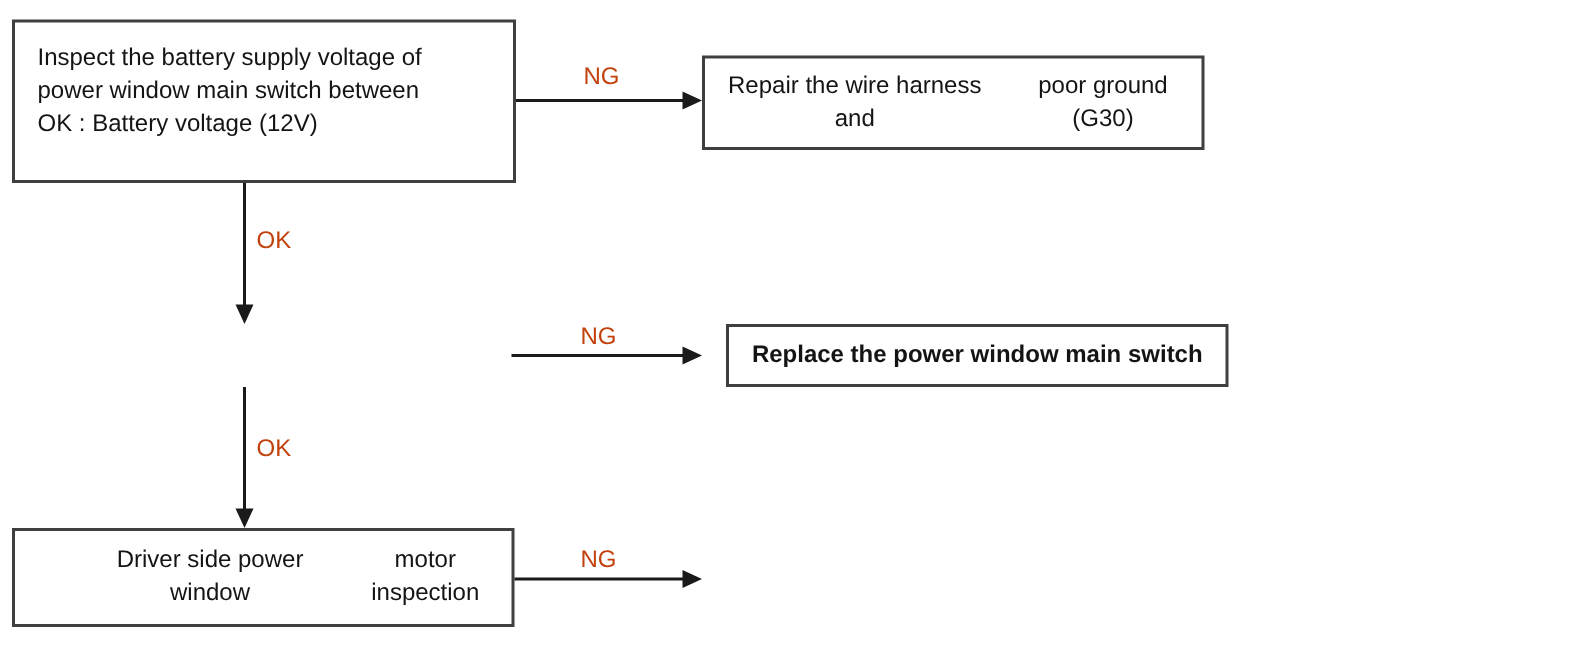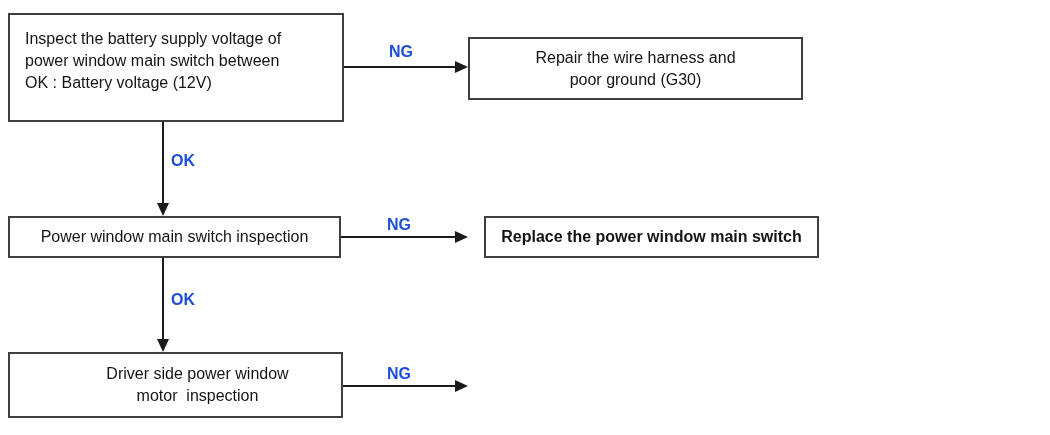--- a/index.html
+++ b/index.html
@@ -24,34 +24,34 @@
     font-size: 16px;
     line-height: 22px;
   }
   .node-left-text {
     display: block;
     padding: 13px 12px 0 15px;
     text-align: left;
   }
   .node-center {
     display: flex;
-    flex-direction: column;
+    flex-direction: row;
     align-items: center;
     justify-content: center;
     text-align: center;
   }
   .box-line {
     display: block;
     white-space: pre-wrap;
   }
   .edge-label {
     position: absolute;
     font-size: 16px;
-    font-weight: bold;
-    color: #1d4ed8;
+    font-weight: normal;
+    color: #c2410c;
     line-height: 16px;
   }
   .hline {
     position: absolute;
     height: 0;
     border-top: 2px solid #1a1a1a;
   }
   .vline {
     position: absolute;
     width: 0;
@@ -108,23 +108,20 @@
       <span class="box-line">power window main switch between</span>
       <span class="box-line">OK : Battery voltage (12V)</span>
     </div>
   </div>
 
   <div class="node node-center n-repair">
     <span class="box-line">Repair the wire harness and</span>
     <span class="box-line">poor ground (G30)</span>
   </div>
 
-  <div class="node node-center n-switch">
-    <span class="box-line">Power window main switch inspection</span>
-  </div>
 
   <div class="node node-center n-repswitch">
     <span class="box-line">Replace the power window main switch</span>
   </div>
 
   <div class="node node-center n-motor">
     <span class="box-line">Driver side power window</span>
     <span class="box-line">motor  inspection</span>
   </div>
 

